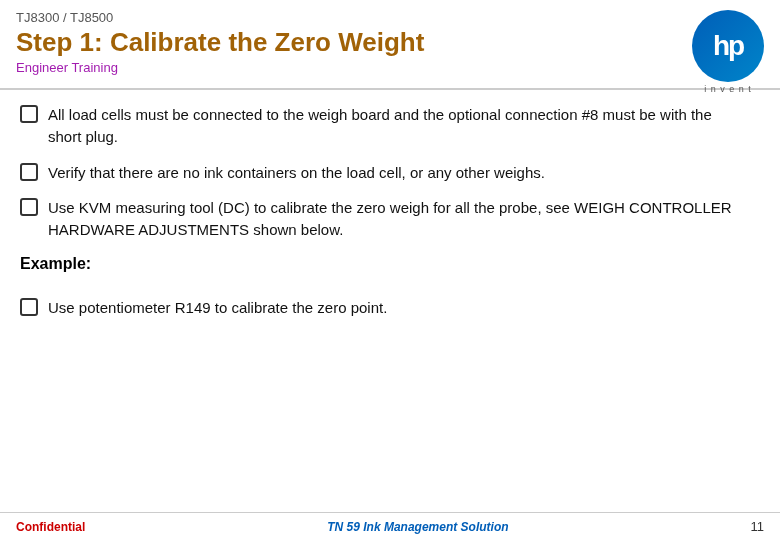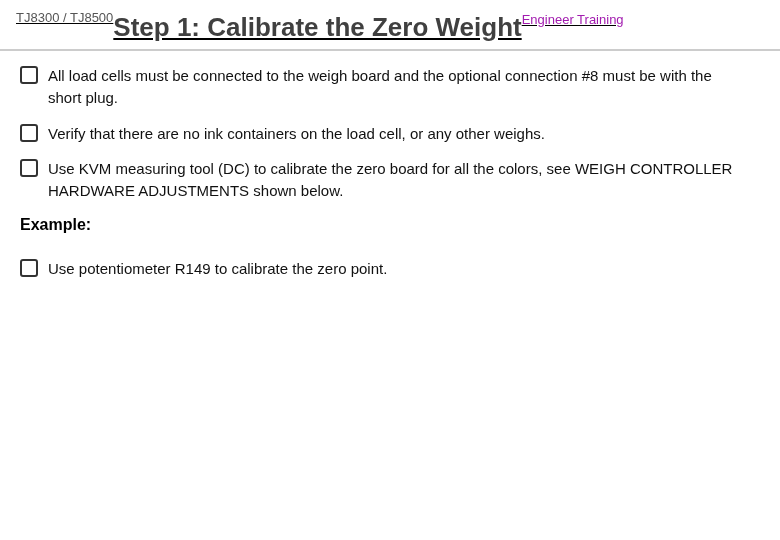--- a/index.html
+++ b/index.html
@@ -30,33 +30,33 @@
       display: flex;
       align-items: flex-start;
       justify-content: space-between;
       padding: 10px 16px 4px 16px;
       border-bottom: 2px solid #cccccc;
       padding-bottom: 6px;
     }
 
     .header-left {
       display: flex;
-      text-decoration: underline;
+      flex-direction: column;
     }
 
     .breadcrumb-text {
       font-size: 13px;
       color: #555555;
       font-family: Arial, sans-serif;
     }
 
     .page-title-text {
       font-size: 26px;
       font-weight: bold;
-      color: #404040;
+      color: #a16207;
       font-family: Arial, sans-serif;
       margin-top: 2px;
     }
 
     .subtitle-text {
       font-size: 13px;
       color: #a21caf;
       font-family: Arial, sans-serif;
       margin-top: 2px;
     }
@@ -169,43 +169,54 @@
 <body>
 
 <div class="page-container">
 
   <div class="header">
     <div class="header-left">
       <span class="breadcrumb-text">TJ8300 / TJ8500</span>
       <span class="page-title-text">Step 1: Calibrate the Zero Weight</span>
       <span class="subtitle-text">Engineer Training</span>
     </div>
+    <div class="hp-logo">
+      <div class="hp-logo-circle">
+        <span class="hp-logo-text">hp</span>
+      </div>
+      <div class="hp-invent">i n v e n t</div>
+    </div>
   </div>
 
   <div class="content">
 
     <div class="bullet-item">
       <div class="bullet-icon"></div>
       <span class="bullet-text">All load cells must be connected to the weigh board and the optional connection #8 must be with the short plug.</span>
     </div>
 
     <div class="bullet-item">
       <div class="bullet-icon"></div>
       <span class="bullet-text">Verify that there are no ink containers on the load cell, or any other weighs.</span>
     </div>
 
     <div class="bullet-item">
       <div class="bullet-icon"></div>
-      <span class="bullet-text">Use KVM measuring tool (DC) to calibrate the zero board for all the colors, see WEIGH CONTROLLER HARDWARE ADJUSTMENTS shown below.</span>
+      <span class="bullet-text">Use KVM measuring tool (DC) to calibrate the zero weigh for all the probe, see WEIGH CONTROLLER HARDWARE ADJUSTMENTS shown below.</span>
     </div>
 
     <div class="example-heading">Example:</div>
 
 
     <div class="bullet-item">
       <div class="bullet-icon"></div>
       <span class="bullet-text">Use potentiometer R149 to calibrate the zero point.</span>
     </div>
 
   </div>
 
+  <div class="footer">
+    <span class="footer-confidential">Confidential</span>
+    <span class="footer-center">TN 59 Ink Management Solution</span>
+    <span class="footer-page">11</span>
+  </div>
 
 </div>
 
 </body></html>

